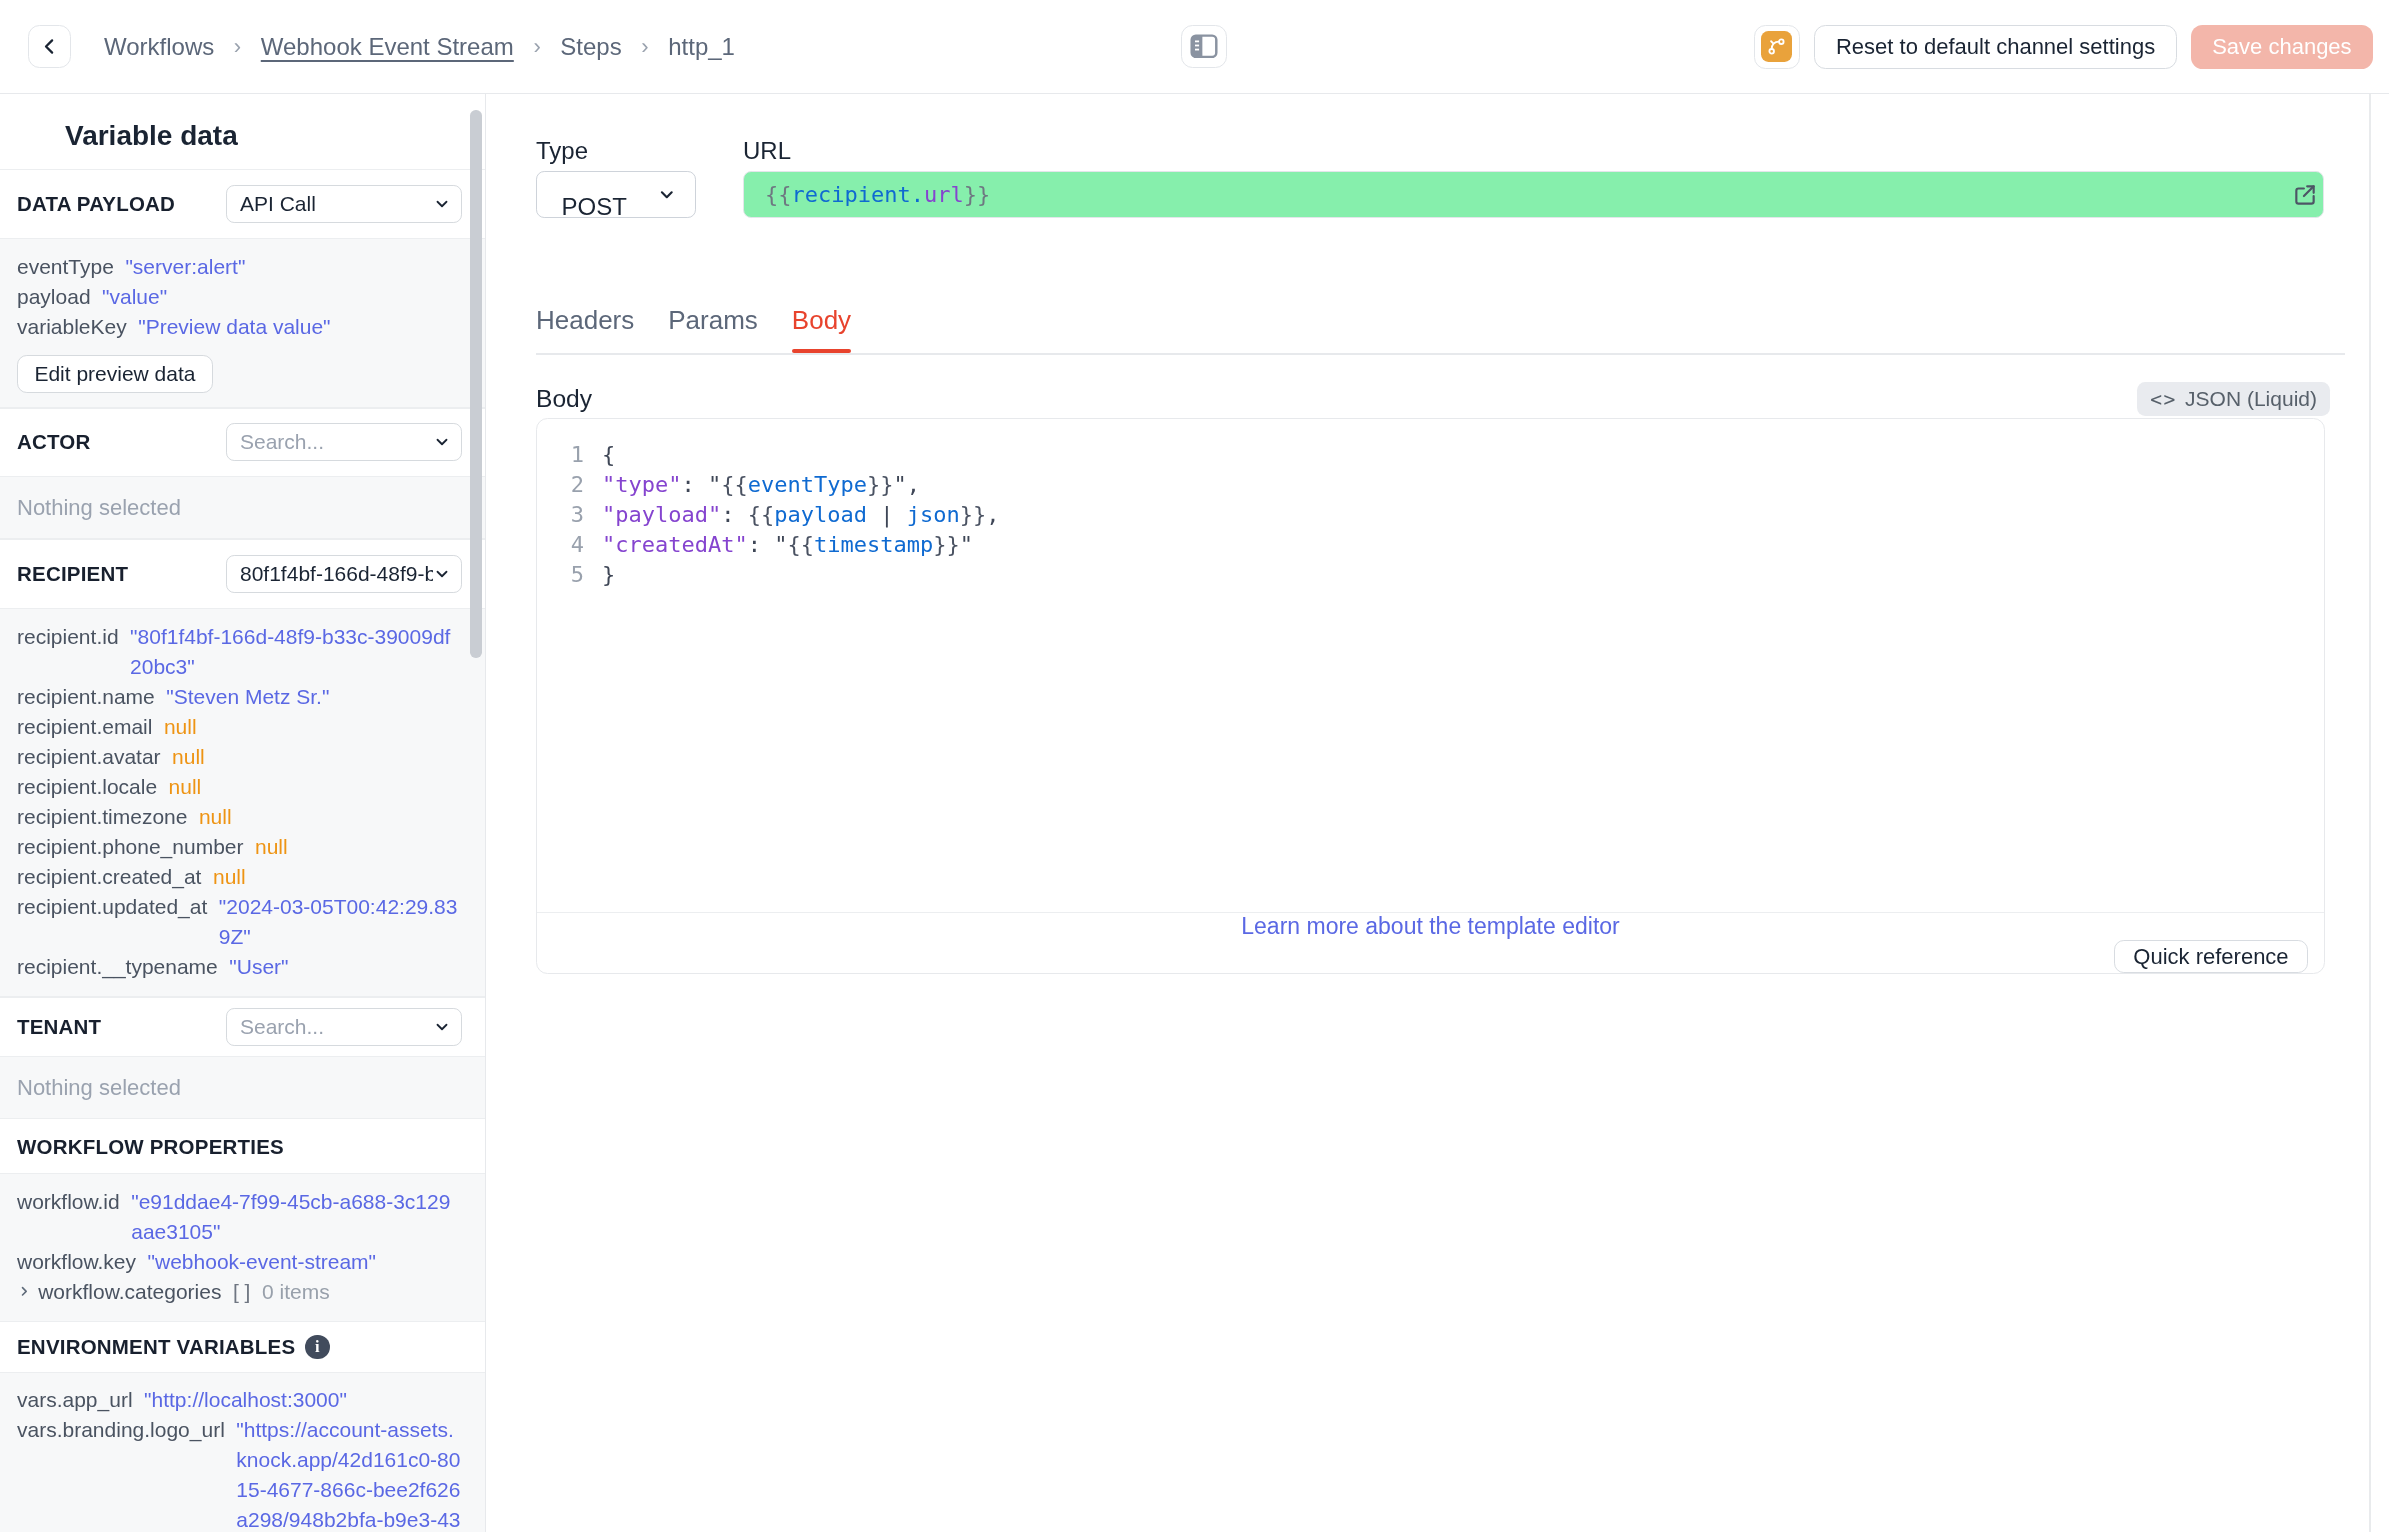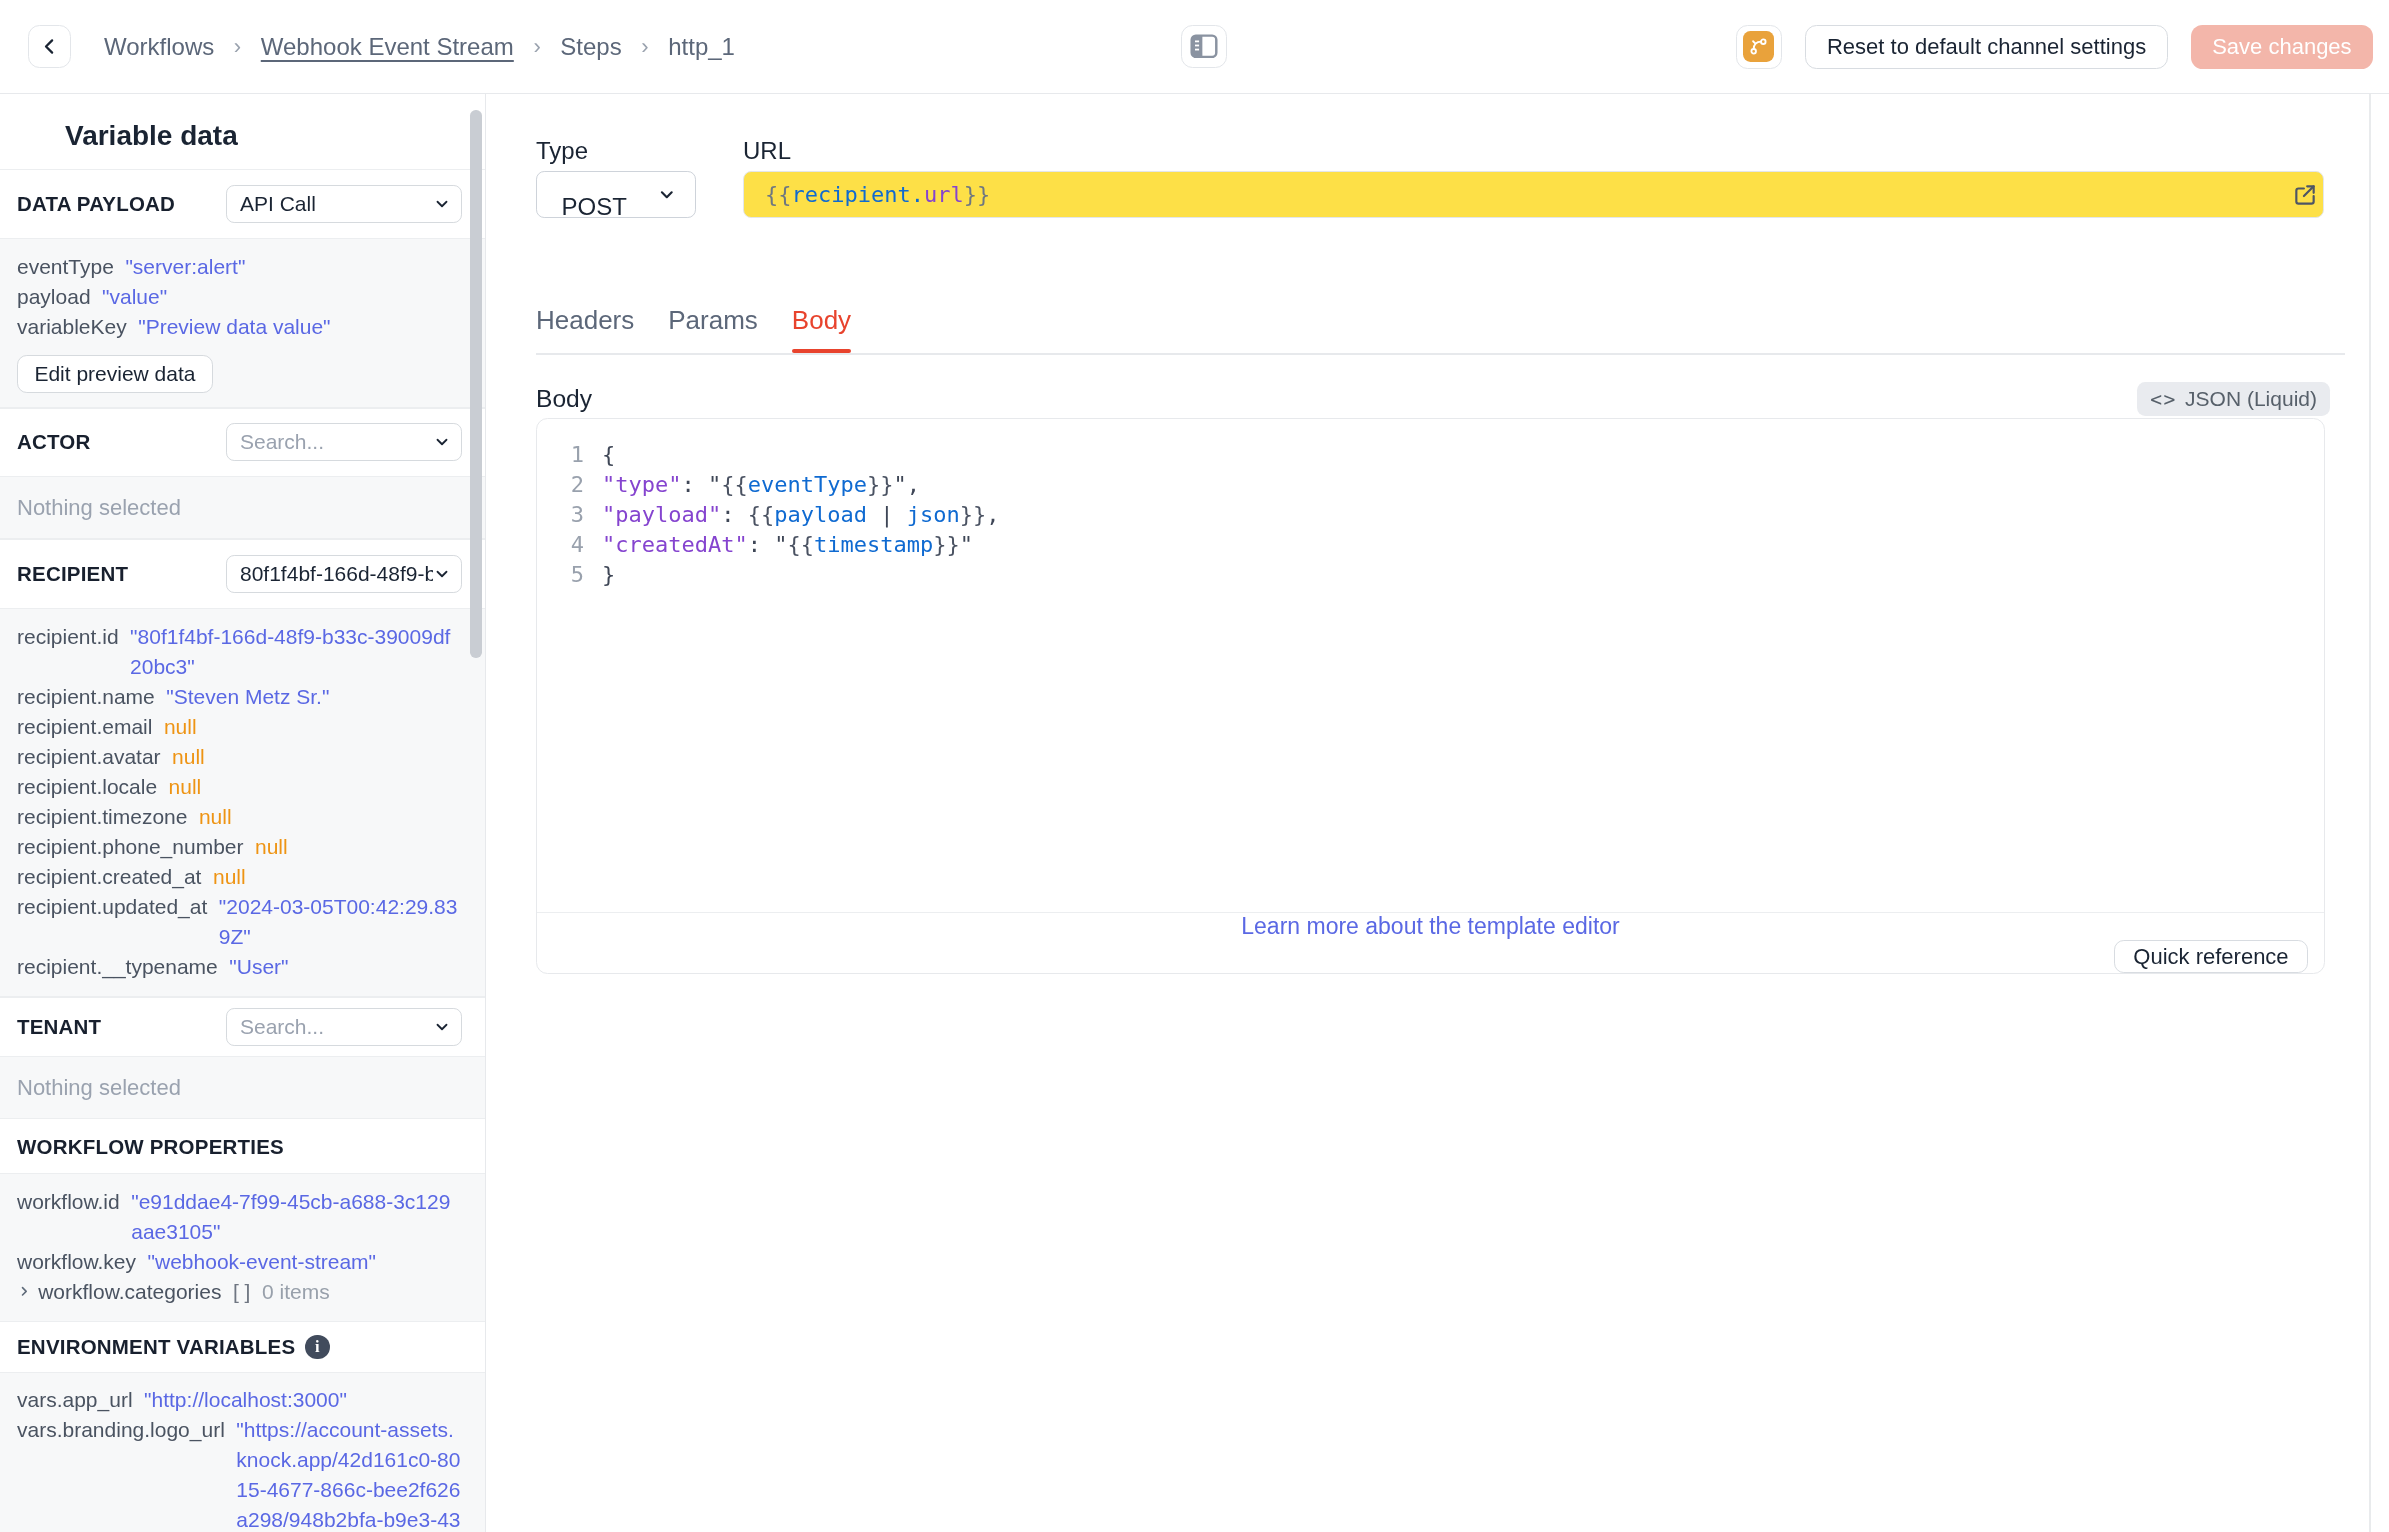--- a/index.html
+++ b/index.html
@@ -12,21 +12,21 @@
   .back-btn { position:absolute; left:28px; top:24.6px; width:43px; height:43px;
     border:1.6px solid #e3e6ea; border-radius:11.5px; background:#fff;
     display:flex; align-items:center; justify-content:center; cursor:pointer; }
   .breadcrumb { position:absolute; left:104px; top:0; height:94px;
     display:flex; align-items:center; gap:19.6px; font-size:24px; font-weight:500; color:#5c6779; }
   .crumb-sep { color:#9aa2ae; font-size:22px; }
   .crumb.underlined { text-decoration:underline; text-underline-offset:4.9px; text-decoration-thickness:1.6px; }
   .panel-btn { position:absolute; left:1181px; top:24.6px; width:46px; height:43px;
     border:1.6px solid #e3e6ea; border-radius:11.5px; background:#fff;
     display:flex; align-items:center; justify-content:center; }
-  .topbar-right { position:absolute; right:16.4px; top:24.6px; height:44px; display:flex; gap:23px; }
+  .topbar-right { position:absolute; right:16.4px; top:24.6px; height:44px; display:flex; gap:14px; }
   .commit-btn { width:46px; height:44px; border:1.6px solid #e3e6ea; border-radius:11.5px;
     background:#fff; display:flex; align-items:center; justify-content:center; }
   .commit-badge { width:31px; height:31px; border-radius:7.4px; background:#e9a23b;
     display:flex; align-items:center; justify-content:center; }
   .btn { height:44px; border-radius:11.5px; font-size:22px; font-weight:500;
     display:flex; align-items:center; padding:0 21px; white-space:nowrap; }
   .btn.secondary { background:#fff; border:1.6px solid #d8dce1; color:#1a2433; }
   .btn.primary-disabled { background:#f3b6aa; border:none; color:#fff; }
 
   
@@ -69,21 +69,21 @@
     border-radius:5.7px; background:#c9cdd3; }
 
   
   .main { position:absolute; left:488px; top:94px; width:1902px; height:1438px; background:#fff; }
   .field-label { position:absolute; font-size:24px; font-weight:500; color:#1a2433; }
   .post-select { position:absolute; left:48px; top:77px; width:160px; height:47px;
     border:1.6px solid #ced3da; border-radius:8.2px; background:#fff;
     display:flex; align-items:center; padding:0 18px 0 24.6px; font-size:24px; font-weight:500; cursor:pointer; }
   .post-select .val { flex:1;margin-top:24px; }
   .url-input { position:absolute; left:255px; top:77px; width:1581px; height:47px;
-    border:1.6px solid #e3e6ea; border-radius:8.2px; background:#fde047;
+    border:1.6px solid #e3e6ea; border-radius:8.2px; background:#86efac;
     display:flex; align-items:center; padding:0 21px;
     font-family:"DejaVu Sans Mono", monospace; font-size:22px; }
   .ext-link { position:absolute; left:1804px; top:88px; width:26px; height:26px; cursor:pointer; }
 
   .tabs { position:absolute; left:48px; top:211px; display:flex; }
   .tab { position:relative; font-size:26px; font-weight:500; color:#5c6779;
     margin-right:34px; cursor:pointer; }
   .tab.active { color:#e8432d; }
   .tab.active::after { content:""; position:absolute; left:0; right:0; top:44px; height:4.1px;
     border-radius:2.5px; background:#e8432d; }

